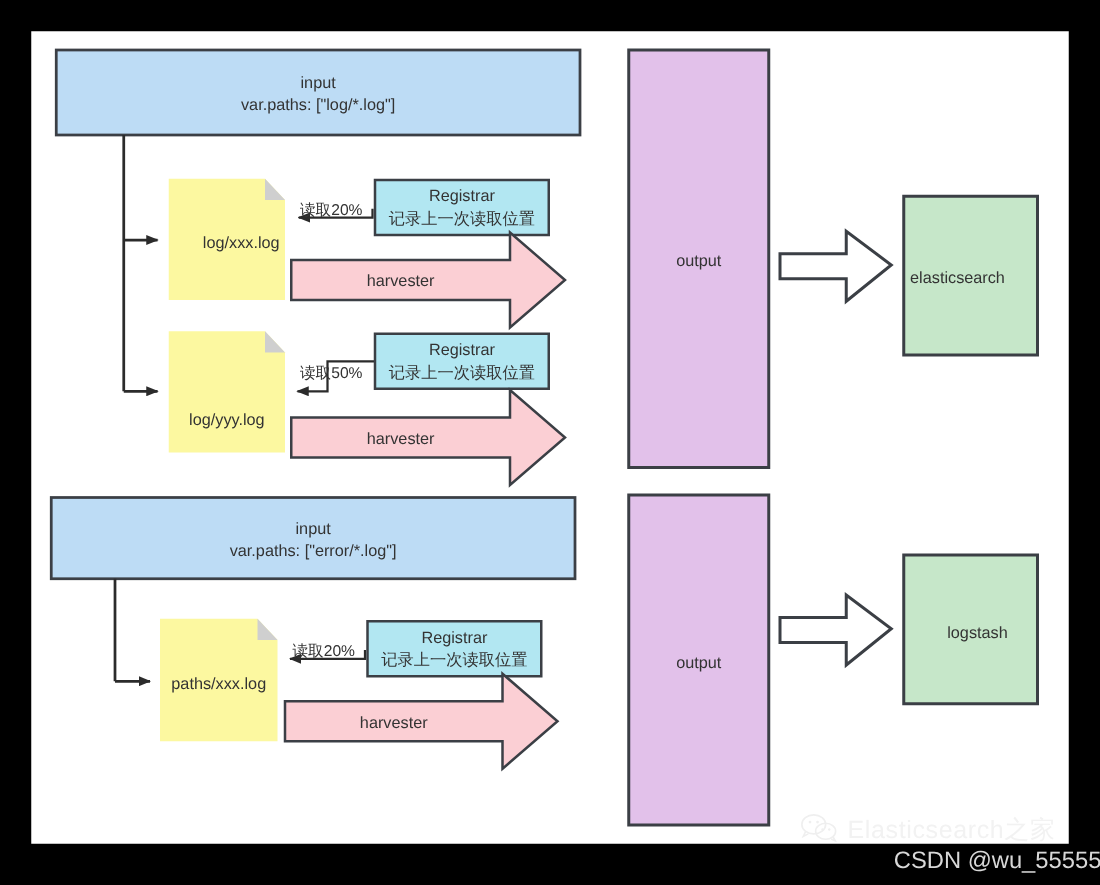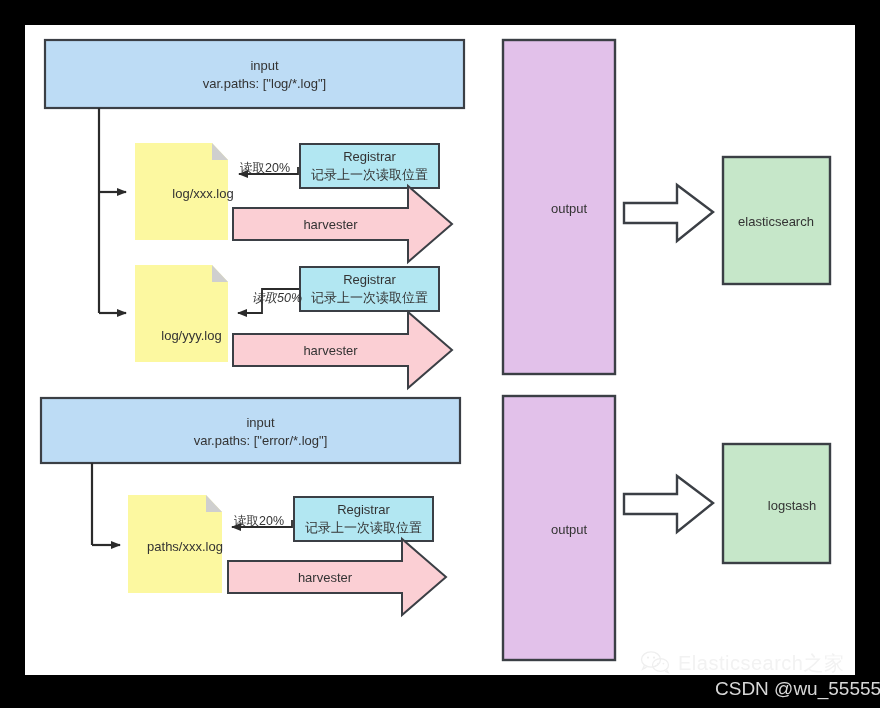--- a/index.html
+++ b/index.html
@@ -37,21 +37,20 @@
   .lbl {
     position: absolute;
     color: #333333;
     white-space: pre;
     line-height: 1.32;
     text-align: center;
     pointer-events: none;
   }
   .lbl-box {
     font-size: 13px;
-    padding-left: 10px;
   }
   .lbl-cn {
     font-size: 13px;
   }
   .lbl-small {
     font-size: 12.5px;
   }
   .watermark {
     position: absolute;
     color: #f2f2f2;
@@ -143,21 +142,21 @@
 
   <div class="lbl lbl-small" style="left:228px; top:160px; width:74px;">读取20%</div>
 
   <div class="lbl lbl-cn" style="left:300px; top:148px; width:139px;">Registrar</div>
   <div class="lbl lbl-cn" style="left:300px; top:166px; width:139px;">记录上一次读取位置</div>
 
   <div class="lbl lbl-box" style="left:233px; top:216px; width:175px;">harvester</div>
 
   <div class="lbl lbl-box" style="left:135px; top:307px; width:93px;margin-top:20px;">log/yyy.log</div>
 
-  <div class="lbl lbl-small" style="left:240px; top:290px; width:74px;font-style:italic;">读取50%</div>
+  <div class="lbl lbl-small" style="left:228px; top:290px; width:74px;">读取50%</div>
 
   <div class="lbl lbl-cn" style="left:300px; top:271px; width:139px;">Registrar</div>
   <div class="lbl lbl-cn" style="left:300px; top:289px; width:139px;">记录上一次读取位置</div>
 
   <div class="lbl lbl-box" style="left:233px; top:342px; width:175px;">harvester</div>
 
   <div class="lbl lbl-box" style="left:503px; top:200px; width:112px;">output</div>
   <div class="lbl lbl-box" style="left:723px; top:213px; width:86px;">elasticsearch</div>
 
   <div class="lbl lbl-box" style="left:41px; top:414px; width:419px;">input</div>

